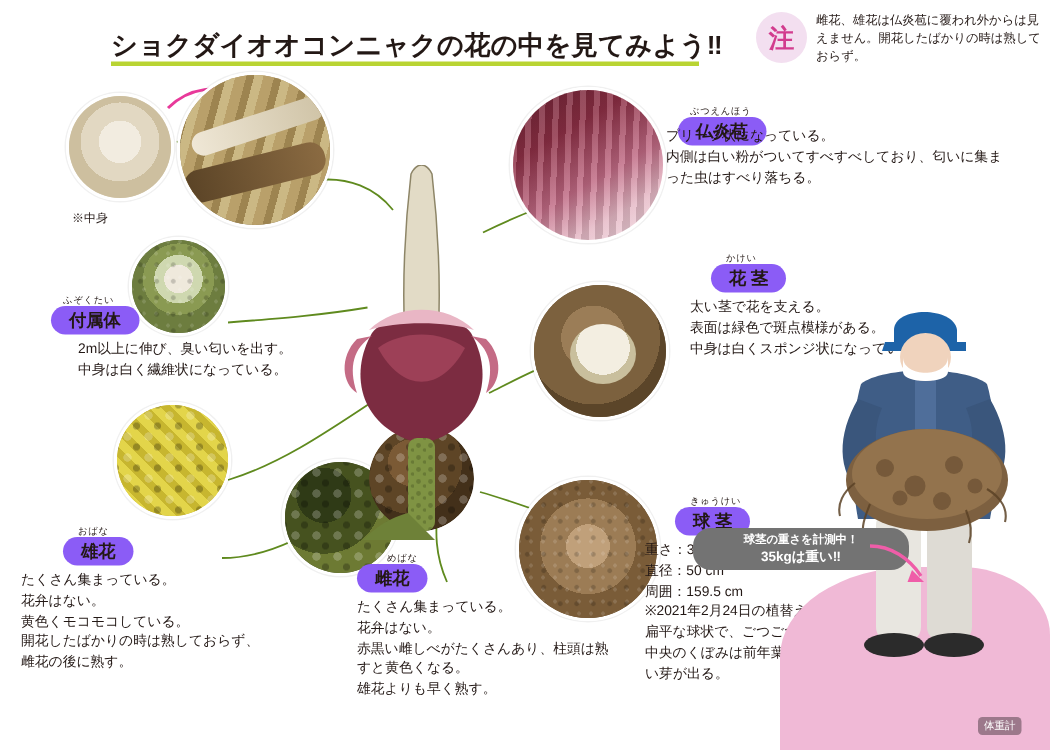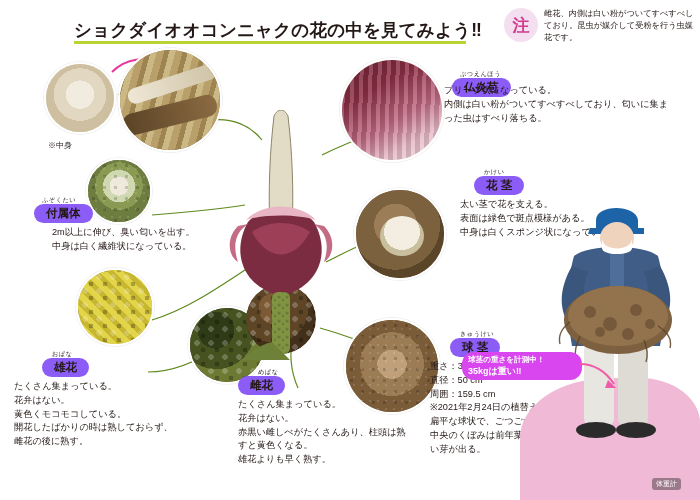--- a/index.html
+++ b/index.html
@@ -134,23 +134,23 @@
 
   
   .person {
     position:absolute; left:540px; top:190px; width:160px; height:250px;
   }
   .pink-ground {
     position:absolute; left:520px; top:378px; width:180px; height:122px;
     background:#f0b9d6; border-radius:90px 60px 0 0 / 60px 45px 0 0;
   }
   .callout-pink {
-    position:absolute; left:462px; top:352px; width:120px;
-    background:#d946ef; color:#ffffff; border-radius:12px;
-    padding:3px 6px; font-size:7.6px; line-height:1.35; text-align:left;
+    position:absolute; left:462px; top:352px; width:144px;
+    background:#737373; color:#ffffff; border-radius:12px;
+    padding:3px 6px; font-size:7.6px; line-height:1.35; text-align:center;
     font-weight:bold;
   }
   .callout-pink .l2 { font-size:9px; }
   .scale-label {
     position:absolute; left:652px; top:478px;
     font-size:7px; color:#ffffff; background:rgba(0,0,0,0.35);
     padding:1px 4px; border-radius:3px;
   }
   .mini-note {
     position:absolute; font-size:8px; color:#231815;
@@ -179,21 +179,21 @@
     </g>
 
     <path d="M112,72 C126,58 146,56 162,64" stroke="#e8399a" stroke-width="2" fill="none"></path>
     <path d="M160,58 L172,66 L158,72 Z" fill="#e8399a"></path>
   </svg>
 
   <div class="title">ショクダイオオコンニャクの花の中を見てみよう‼</div>
   <div class="title-underline"></div>
 
   <div class="note-badge">注</div>
-  <div class="note-text">雌花、内側は白い粉がついてすべすべしており。昆虫が媒介して受粉を行う虫媒花です。</div>
+  <div class="note-text">雌花、雄花は仏炎苞に覆われ外からは見えません。開花したばかりの時は熟しておらず。</div>
 
   <div class="circ" style="left:44px; top:62px; width:72px; height:72px;">
     <div class="inner tex-spadix-cut"></div>
   </div>
   <div class="mini-note" style="left:48px; top:140px;">※中身</div>
 
   <div class="circ" style="left:118px; top:48px; width:104px; height:104px;">
     <div class="inner tex-bamboo">
       <div style="position:absolute;left:6px;top:26px;width:92px;height:16px;background:linear-gradient(90deg,#efe7d6,#cfc3a6);transform:rotate(-18deg);border-radius:8px;"></div>
       <div style="position:absolute;left:2px;top:54px;width:96px;height:22px;background:linear-gradient(90deg,#5a4326,#8b6b42);transform:rotate(-14deg);border-radius:10px;"></div>

